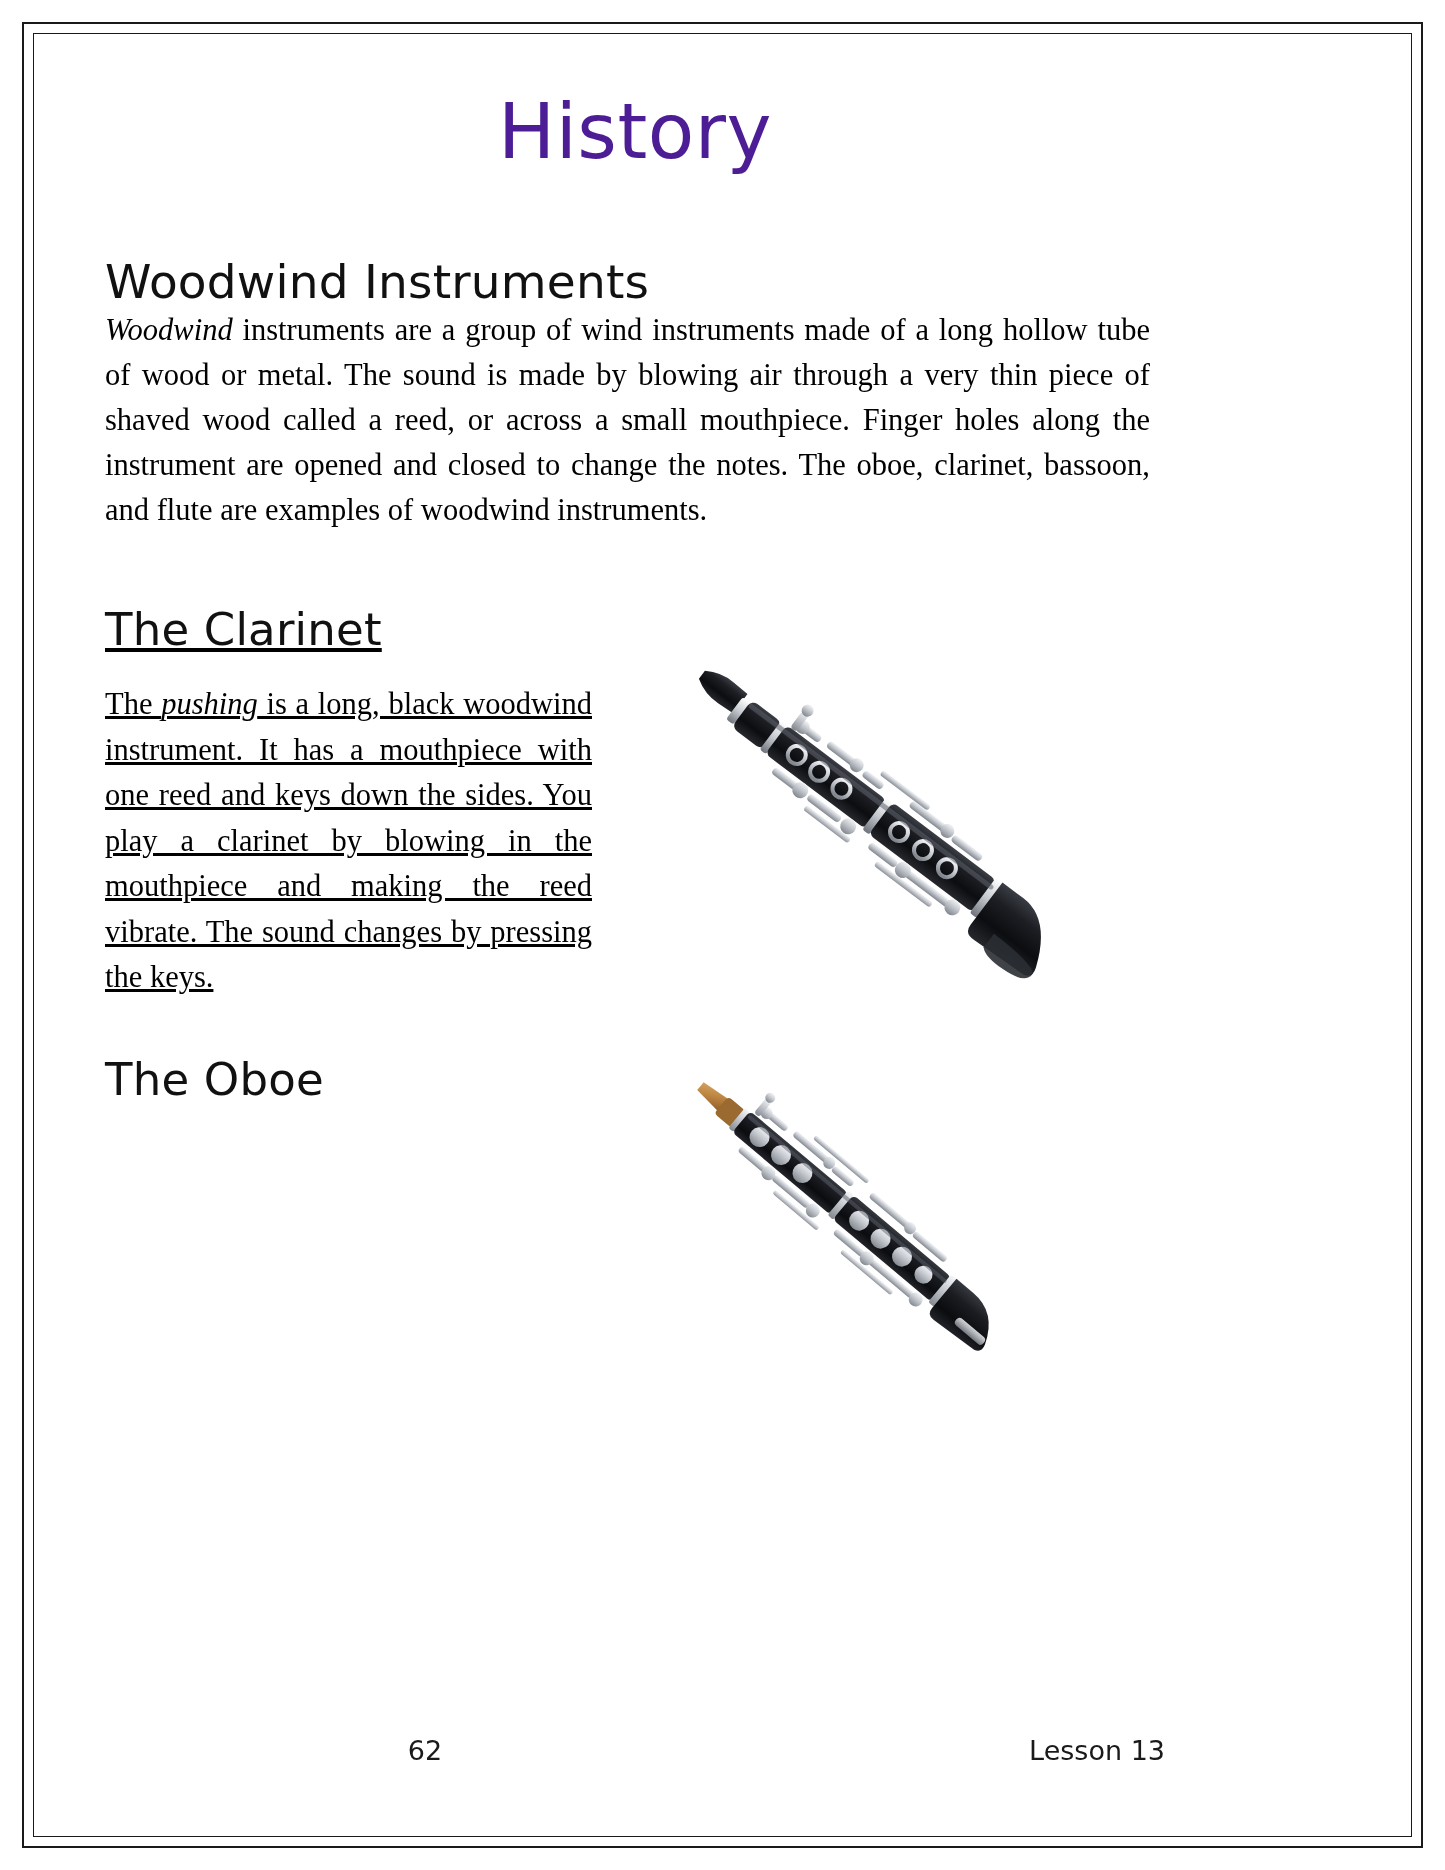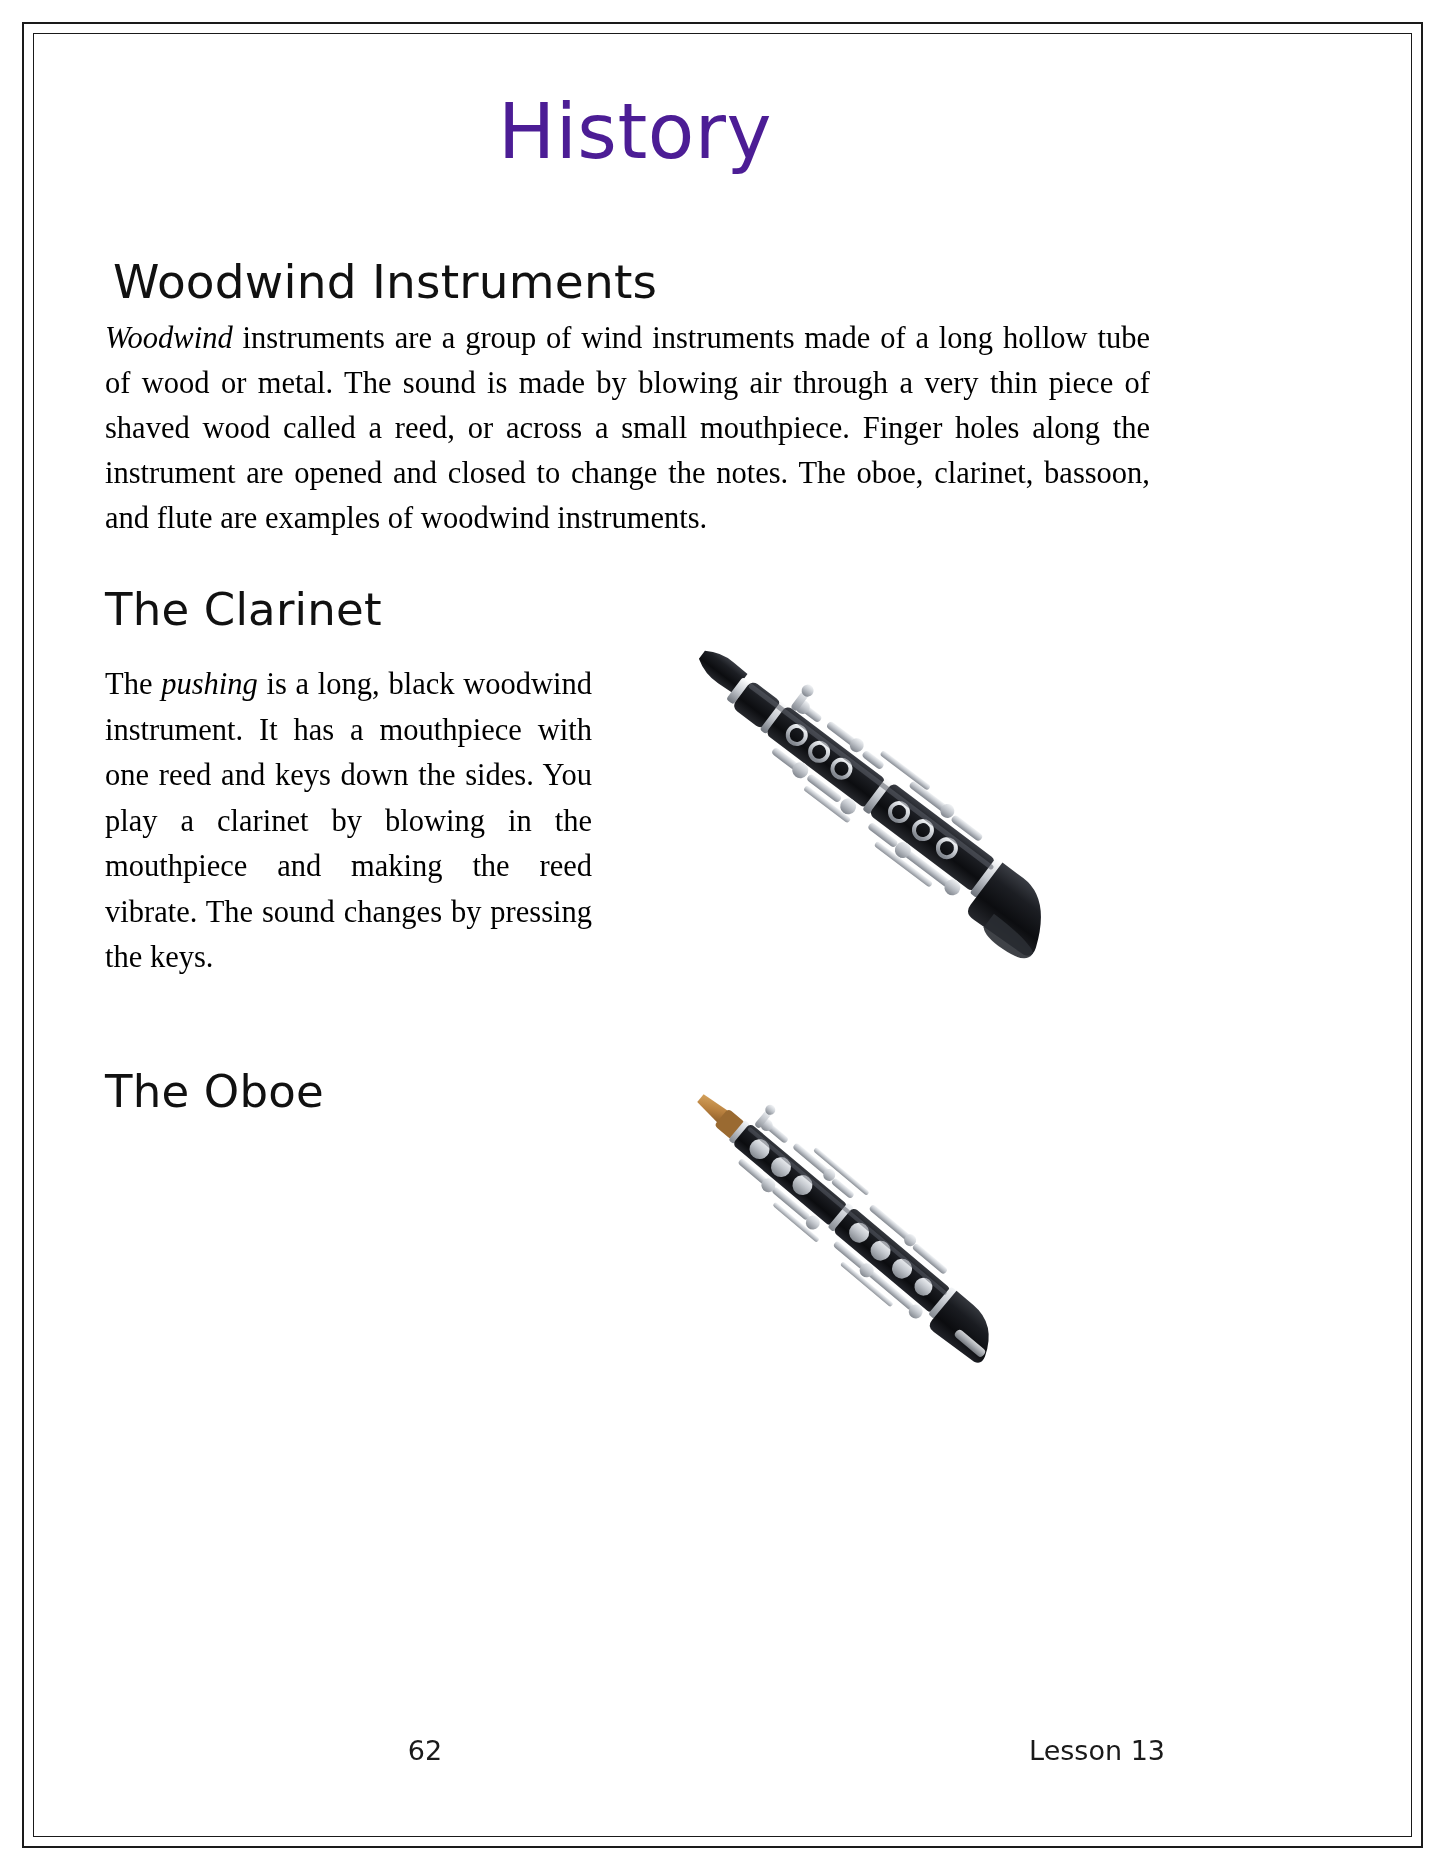--- a/index.html
+++ b/index.html
@@ -61,21 +61,21 @@
     margin: 0;
     padding-top: 24px;
     color: #4c1d95;
   }
   .h2 {
     font-family: "DejaVu Sans", sans-serif;
     font-weight: 400;
     font-size: 47px;
     line-height: 1.1;
     letter-spacing: 0.2px;
-    margin: 8px;
+    margin: 0;
     color: #111;
   }
   .h2-woodwind { margin-top: 86px; }
   .h3 {
     font-family: "DejaVu Sans", sans-serif;
     font-weight: 400;
     font-size: 45px;
     line-height: 1.1;
     letter-spacing: 0.2px;
     margin: 0;
@@ -98,22 +98,22 @@
   .col-para {
     width: 487px;
     font-size: 30.5px;
     line-height: 45.5px;
     text-align: justify;
   }
   .ital { font-style: italic; }
 
   
   .section { position: relative; }
-  .sec-clarinet { margin-top: 44px; }
-  .sec-oboe { margin-top: 86px; }
+  .sec-clarinet { margin-top: 72px; text-decoration: underline; }
+  .sec-oboe { margin-top: 54px; }
   .sec-body {
     margin-top: 28px;
     position: relative;
   }
   .figure {
     position: absolute;
   }
   .fig-clarinet {
     left: 498px;
     top: -52px;

